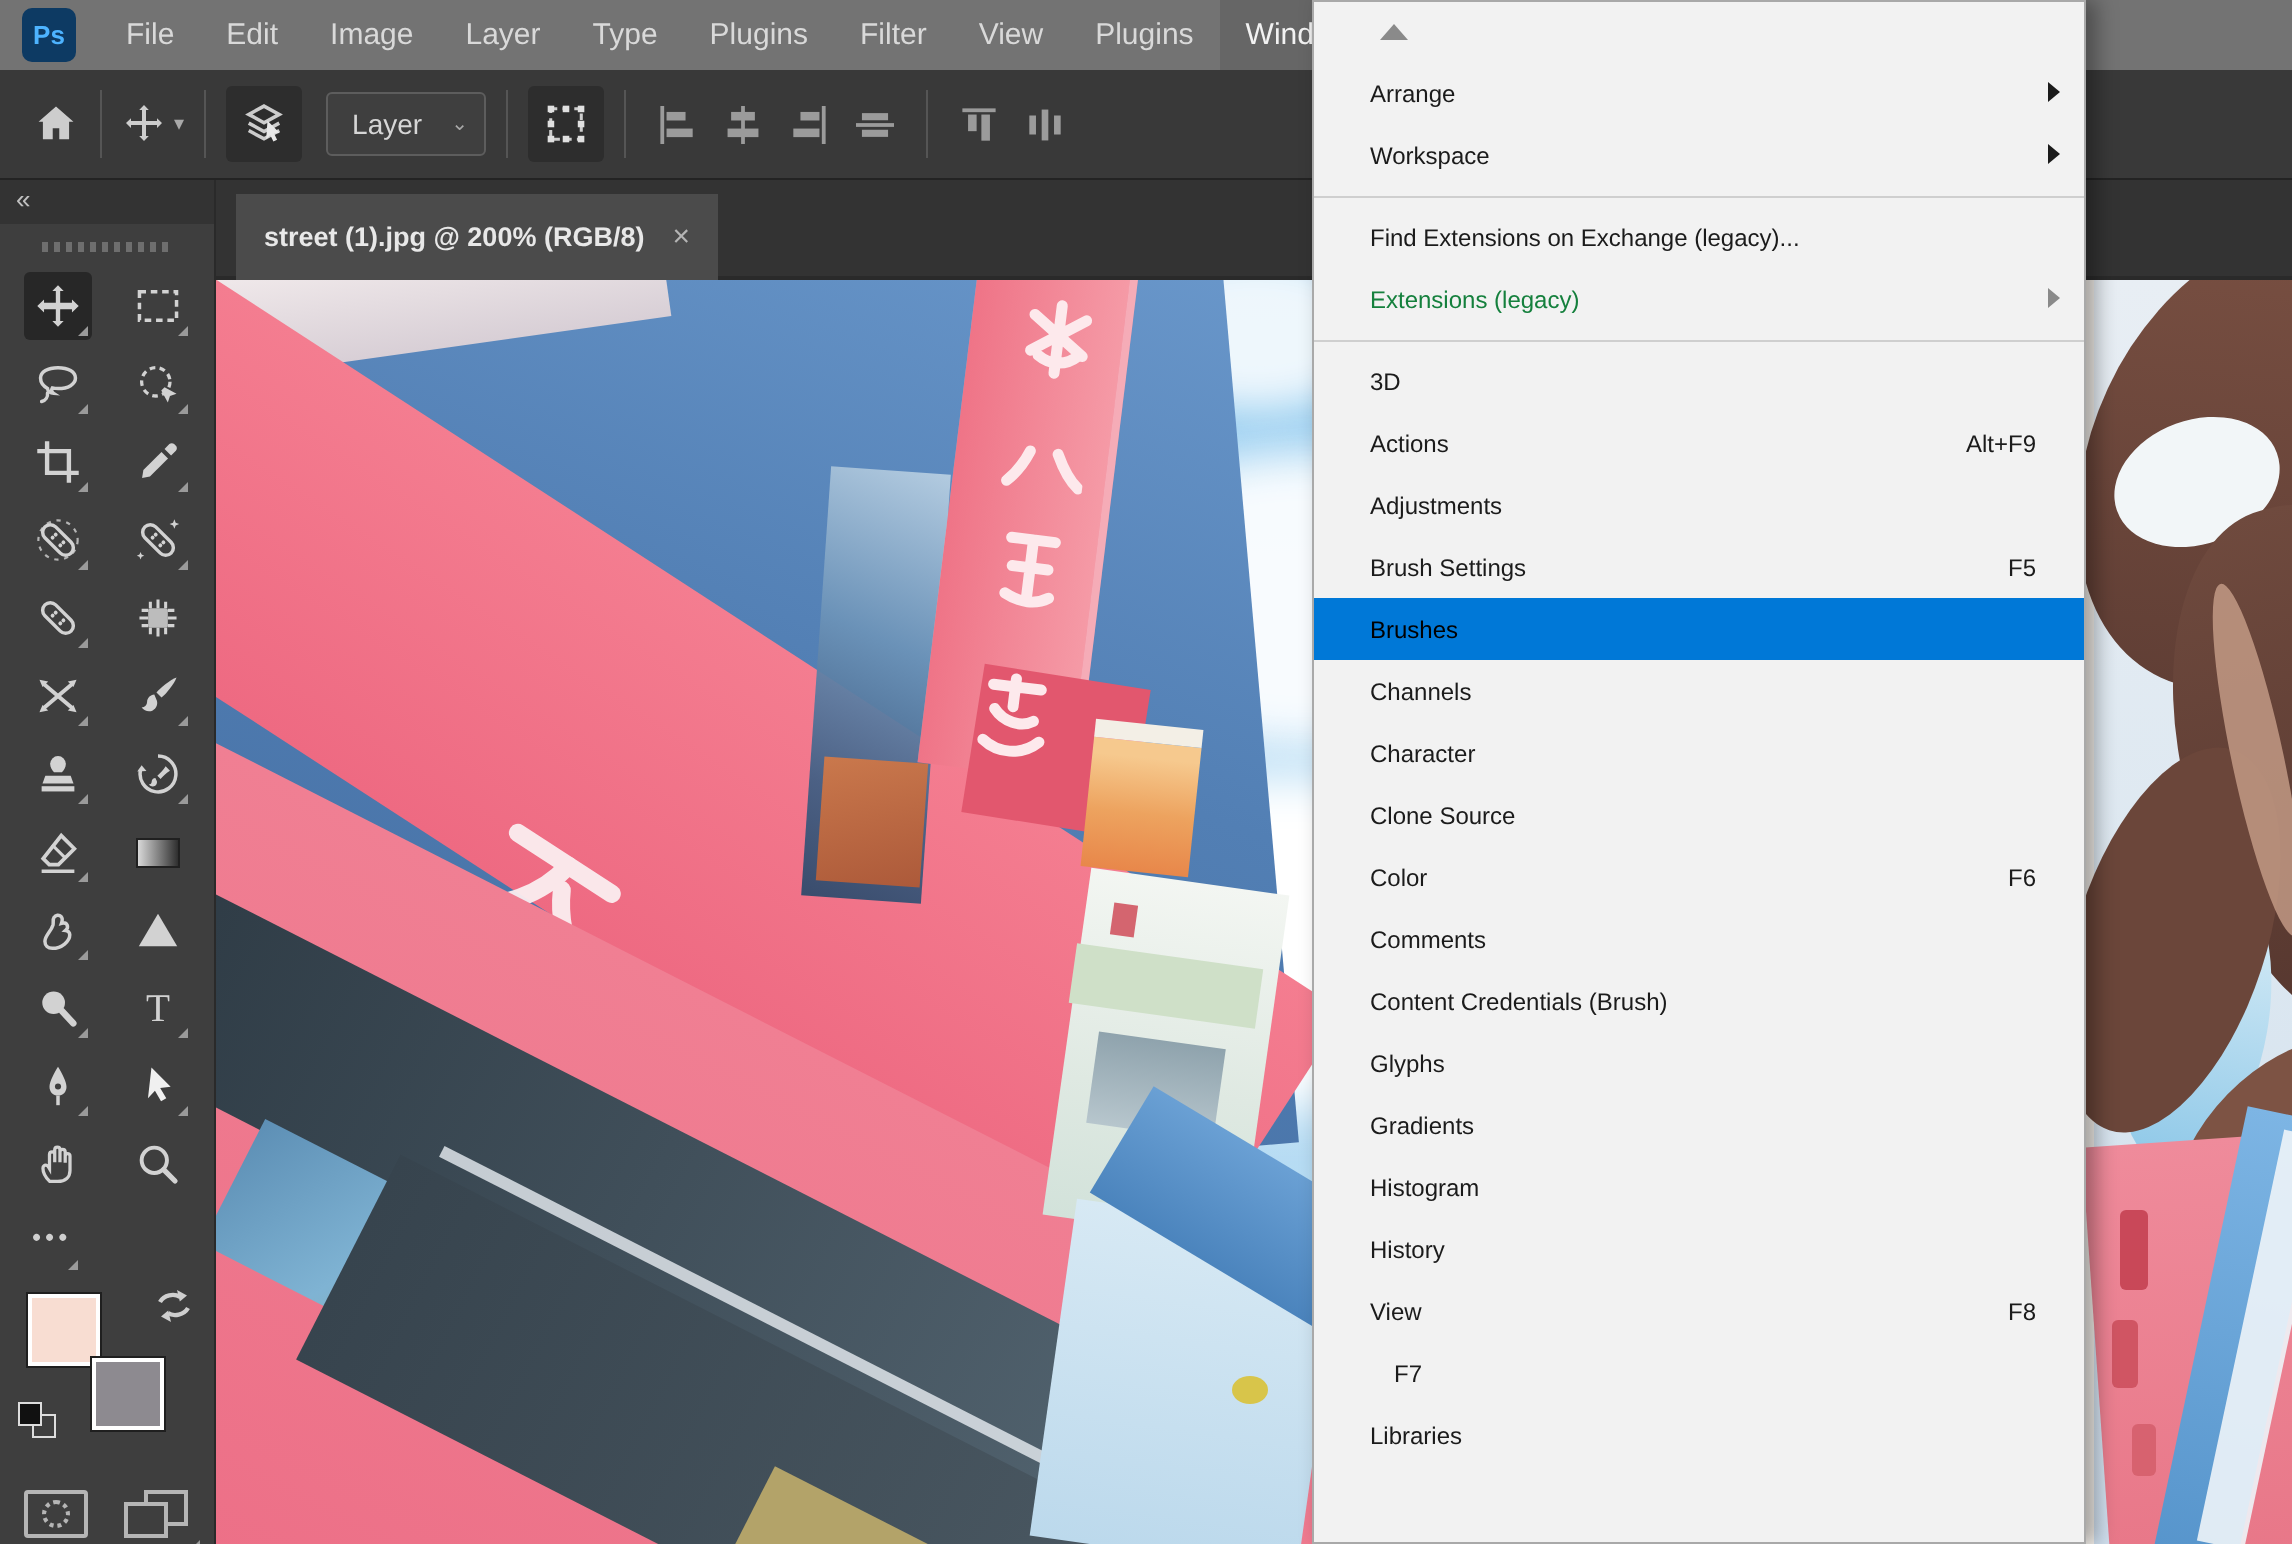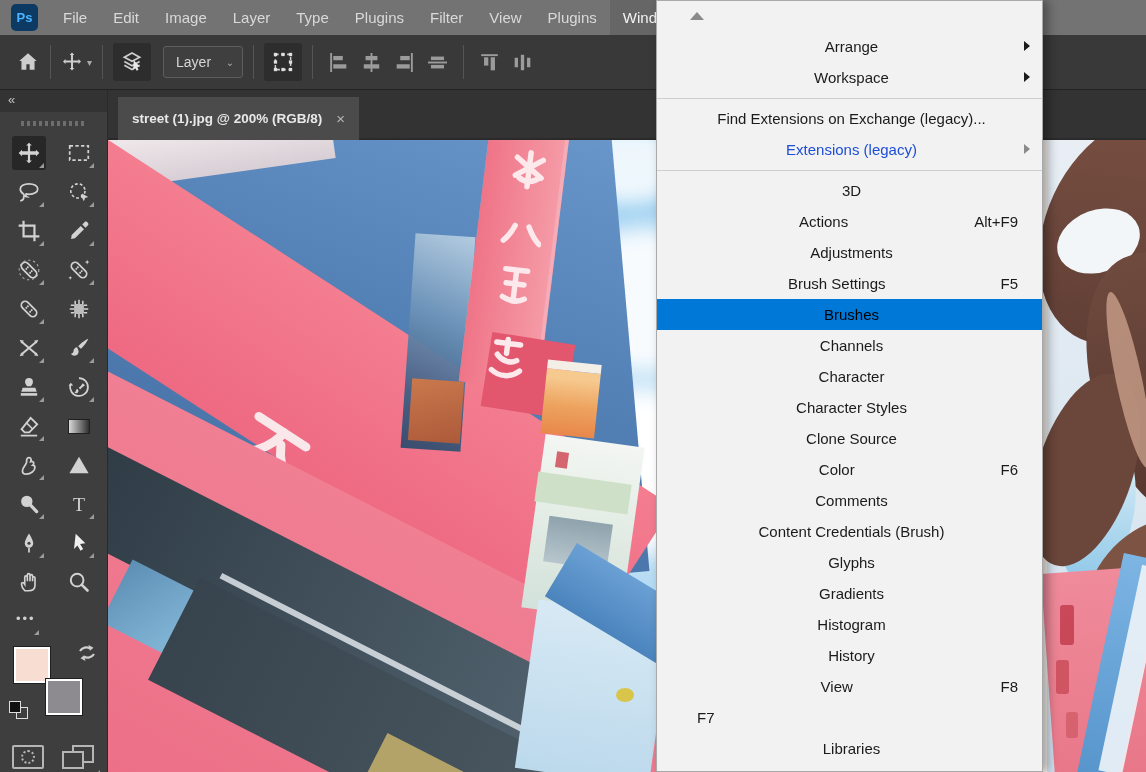--- a/index.html
+++ b/index.html
@@ -67,24 +67,24 @@
   .canvas{position:absolute;left:108px;top:140px;width:1038px;height:632px;overflow:hidden;z-index:10;background:#9fcdee;}
   .cv{position:absolute;}
 
   
   .menu-panel{position:absolute;left:656px;top:0;width:387px;height:772px;background:#f2f2f2;
               border:1px solid #a9a9a9;z-index:50;box-shadow:5px 0 10px rgba(0,0,0,.35);overflow:hidden;}
   .menu-scroll{height:30px;display:flex;align-items:center;padding-left:33px;}
   .menu-scroll .tri{width:0;height:0;border-left:7px solid transparent;border-right:7px solid transparent;
                     border-bottom:8px solid #8a8a8a;}
   .menu-item{position:relative;height:31px;display:flex;align-items:center;padding:0 24px 0 28px;
-             color:#1b1b1b;font-size:15px;text-align:center;}
+             color:#1b1b1b;font-size:12px;}
   .menu-item .lbl{flex:1;white-space:nowrap;}
   .menu-item .sc{margin-left:12px;}
-  .menu-item.disabled{color:#1d4ed8;}
+  .menu-item.disabled{color:#15803d;}
   .menu-item.selected{background:#0078d7;color:#000000;}
   .menu-item .sub{position:absolute;right:12px;top:10px;width:0;height:0;
                   border-top:5.5px solid transparent;border-bottom:5.5px solid transparent;border-left:6px solid #1b1b1b;}
   .menu-item.disabled .sub{border-left-color:#8a8a8a;}
   .menu-sep{height:10px;display:flex;align-items:center;}
   .menu-sep .ln{width:100%;height:1px;background:#cfcfcf;}
 
   svg{display:block;}
 </style>
 </head>
@@ -592,23 +592,20 @@
         <div class="menu-item selected">
           <span class="lbl">Brushes</span>
         </div>
         <div class="menu-item">
           <span class="lbl">Channels</span>
         </div>
         <div class="menu-item">
           <span class="lbl">Character</span>
         </div>
         <div class="menu-item">
-          <span class="lbl">Character Styles</span>
-        </div>
-        <div class="menu-item">
           <span class="lbl">Clone Source</span>
         </div>
         <div class="menu-item">
           <span class="lbl">Color</span>
           <span class="sc">F6</span>
         </div>
         <div class="menu-item">
           <span class="lbl">Comments</span>
         </div>
         <div class="menu-item">

